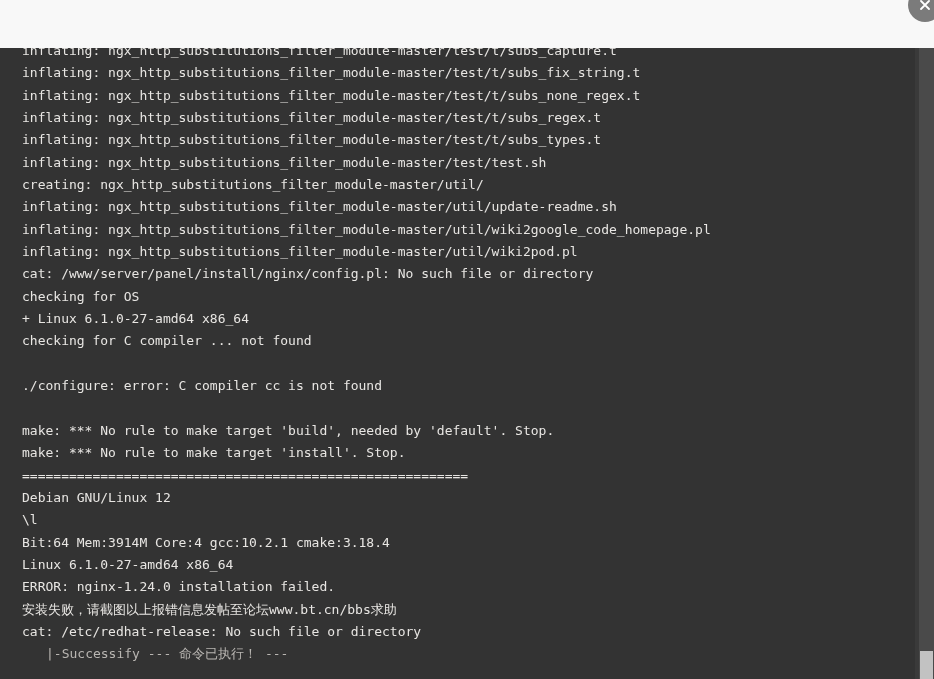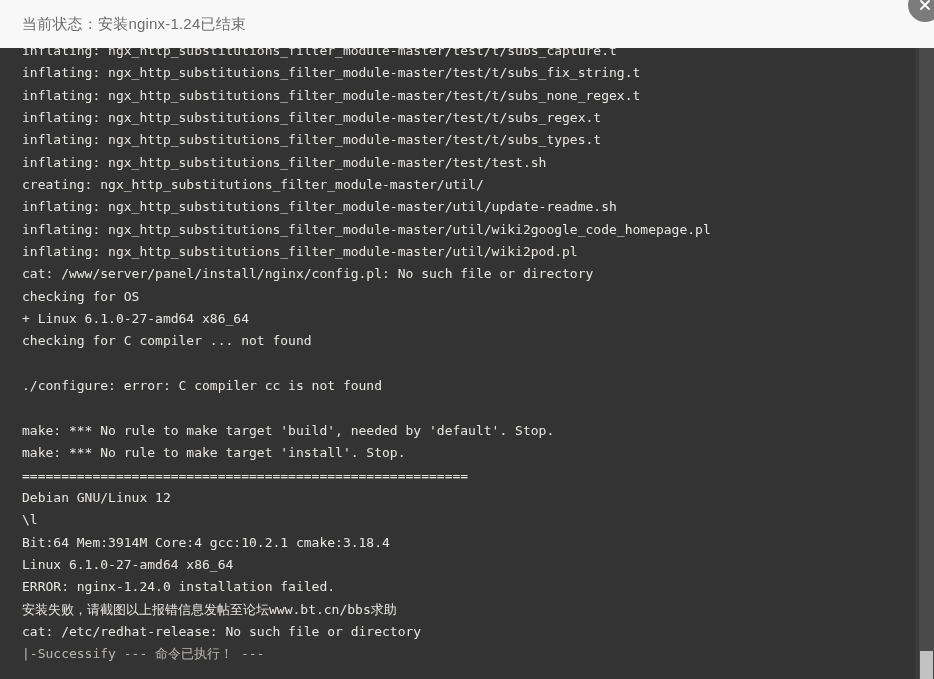--- a/index.html
+++ b/index.html
@@ -68,21 +68,21 @@
     left: 0;
     width: 919px;
     padding: 0 0 0 22px;
     font-family: "DejaVu Sans Mono", "Liberation Mono", monospace;
     font-size: 13px;
     line-height: 22.35px;
     color: #e8e6e3;
     white-space: pre;
   }
   .line { height: 22.35px; }
-  .line.dim { color: #b9b6b2; }
+  .line.dim { color: #b9b6b2; margin-left: 24px; }
   .line.blank { height: 22.35px; }
 
   
   .scrollbar-track {
     position: absolute;
     top: 48px;
     right: 0;
     width: 15px;
     height: 631px;
     background: #4a4a4a;
@@ -105,21 +105,20 @@
     height: 631px;
     background: #3a3a3a;
   }
 </style>
 </head>
 <body>
 
 <div id="app">
 
   <div class="header">
-    <span class="header-title">当前状态：安装nginx-1.24已结束</span>
 
     <div class="close-btn">
       <svg width="16" height="16" viewBox="0 0 16 16" aria-hidden="true">
         <path d="M4 4 L12 12 M12 4 L4 12" stroke="#ffffff" stroke-width="1.8" stroke-linecap="round" fill="none"></path>
       </svg>
     </div>
   </div>
 
   <div class="terminal-wrap">
     <div class="terminal" id="terminal"><div class="line">inflating: ngx_http_substitutions_filter_module-master/test/t/subs_capture.t</div><div class="line">inflating: ngx_http_substitutions_filter_module-master/test/t/subs_fix_string.t</div><div class="line">inflating: ngx_http_substitutions_filter_module-master/test/t/subs_none_regex.t</div><div class="line">inflating: ngx_http_substitutions_filter_module-master/test/t/subs_regex.t</div><div class="line">inflating: ngx_http_substitutions_filter_module-master/test/t/subs_types.t</div><div class="line">inflating: ngx_http_substitutions_filter_module-master/test/test.sh</div><div class="line">creating: ngx_http_substitutions_filter_module-master/util/</div><div class="line">inflating: ngx_http_substitutions_filter_module-master/util/update-readme.sh</div><div class="line">inflating: ngx_http_substitutions_filter_module-master/util/wiki2google_code_homepage.pl</div><div class="line">inflating: ngx_http_substitutions_filter_module-master/util/wiki2pod.pl</div><div class="line">cat: /www/server/panel/install/nginx/config.pl: No such file or directory</div><div class="line">checking for OS</div><div class="line">+ Linux 6.1.0-27-amd64 x86_64</div><div class="line">checking for C compiler ... not found</div><div class="line blank"></div><div class="line">./configure: error: C compiler cc is not found</div><div class="line blank"></div><div class="line">make: *** No rule to make target 'build', needed by 'default'. Stop.</div><div class="line">make: *** No rule to make target 'install'. Stop.</div><div class="line">=========================================================</div><div class="line">Debian GNU/Linux 12</div><div class="line">\l</div><div class="line">Bit:64 Mem:3914M Core:4 gcc:10.2.1 cmake:3.18.4</div><div class="line">Linux 6.1.0-27-amd64 x86_64</div><div class="line">ERROR: nginx-1.24.0 installation failed.</div><div class="line">安装失败，请截图以上报错信息发帖至论坛www.bt.cn/bbs求助</div><div class="line">cat: /etc/redhat-release: No such file or directory</div><div class="line dim">|-Successify --- 命令已执行！ ---</div></div>

